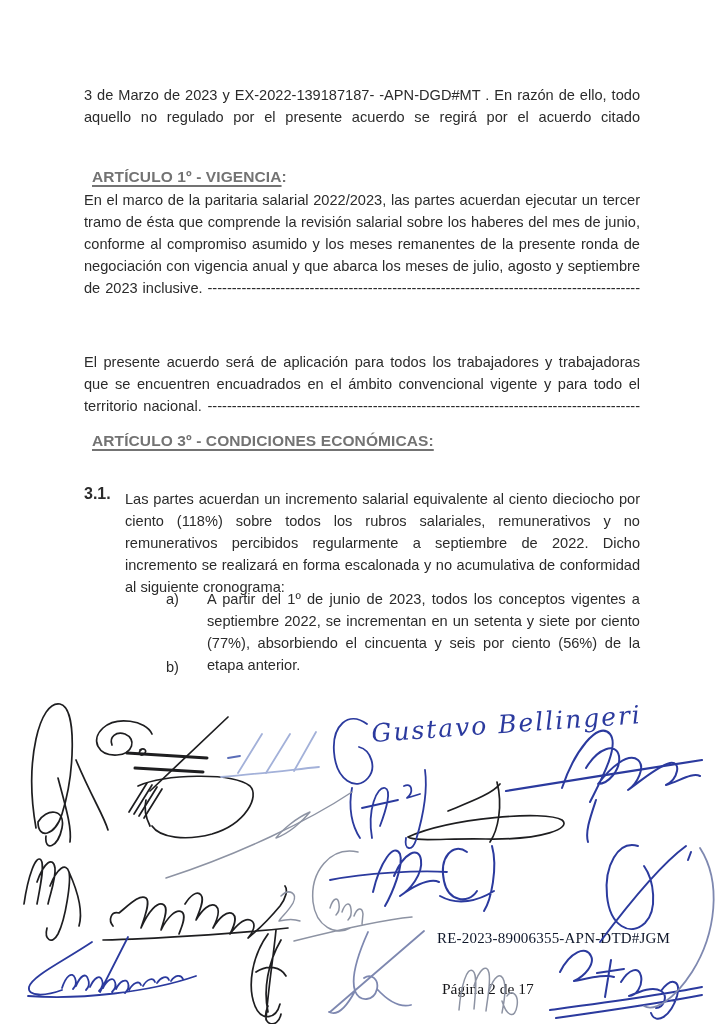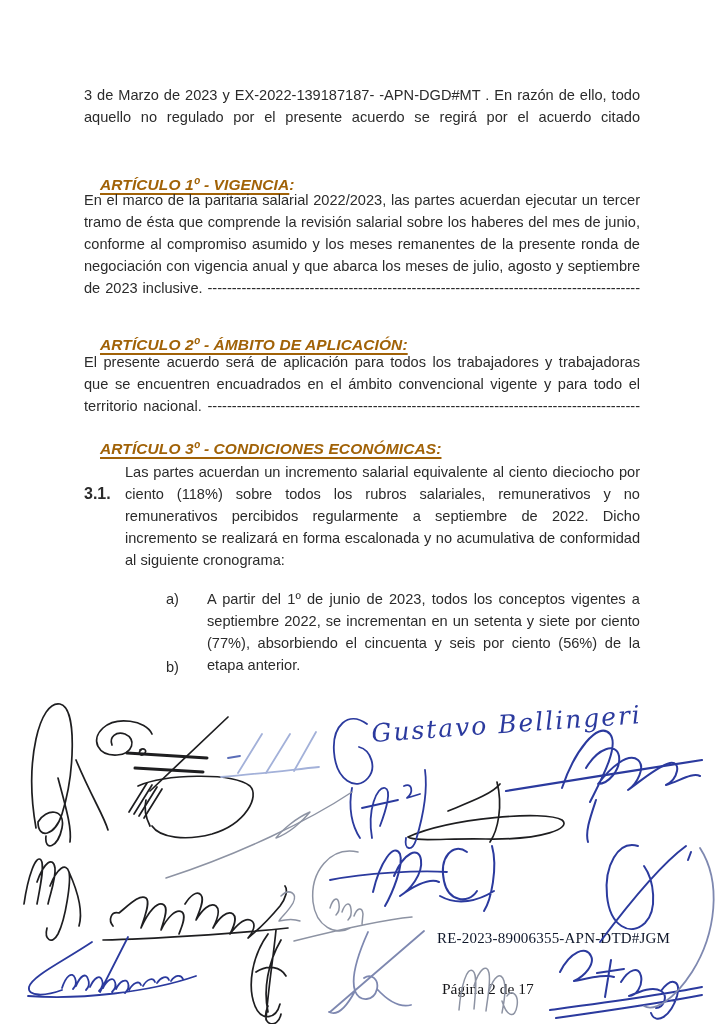--- a/index.html
+++ b/index.html
@@ -16,22 +16,22 @@
   .body{
     left:84px;width:556px;
     font-size:14.6px;line-height:22px;
     text-align:justify;
     margin:0;
     overflow:hidden;
     word-break:break-word;
   }
   .heading{
     left:84px;
-    font-size:15.5px;font-weight:bold;color:#a16207;
-    margin:16px;letter-spacing:0.1px;font-style:italic;
+    font-size:15.5px;font-weight:bold;color:#737373;
+    margin:8px;letter-spacing:0.1px;
   }
   .heading .u{
     text-decoration:underline;
     text-decoration-thickness:1.5px;
     text-underline-offset:3px;
   }
   .clause-num{
     left:84px;width:38px;
     font-size:16px;font-weight:bold;line-height:22px;
   }
@@ -67,27 +67,26 @@
 </head>
 <body>
 
 <div class="page">
 
   <p class="abs body" style="top:84px;height:44px;">3 de Marzo de 2023 y EX-2022-139187187- -APN-DGD#MT . En razón de ello, todo aquello no regulado por el presente acuerdo se regirá por el acuerdo citado precedentemente. --</p>
 
   <h2 class="abs heading" style="top:160px;"><span class="u">ARTÍCULO 1º - VIGENCIA</span><span>:</span></h2>
   <p class="abs body" style="top:189px;height:110px;">En el marco de la paritaria salarial 2022/2023, las partes acuerdan ejecutar un tercer tramo de ésta que comprende la revisión salarial sobre los haberes del mes de junio, conforme al compromiso asumido y los meses remanentes de la presente ronda de negociación con vigencia anual y que abarca los meses de julio, agosto y septiembre de 2023 inclusive. -------------------------------------------------------------------------------------------</p>
 
-  <h2 class="abs heading" style="top:320px;"><span class="u">ARTÍCULO 2º - ÁMBITO DE APLICACIÓN:</span><span></span></h2>
   <p class="abs body" style="top:351px;height:66px;">El presente acuerdo será de aplicación para todos los trabajadores y trabajadoras que se encuentren encuadrados en el ámbito convencional vigente y para todo el territorio nacional. ----------------------------------------------------------------------------------------------------</p>
 
   <h2 class="abs heading" style="top:424px;"><span class="u">ARTÍCULO 3º - CONDICIONES ECONÓMICAS:</span><span></span></h2>
 
   <span class="abs clause-num" style="top:483px;">3.1.</span>
-  <p class="abs clause-text" style="top:461px;">Las partes acuerdan un incremento salarial equivalente al ciento dieciocho por ciento (118%) sobre todos los rubros salariales, remunerativos y no remunerativos percibidos regularmente a septiembre de 2022. Dicho incremento se realizará en forma escalonada y no acumulativa de conformidad al siguiente cronograma:</p>
+  <p class="abs clause-text" style="top:488px;">Las partes acuerdan un incremento salarial equivalente al ciento dieciocho por ciento (118%) sobre todos los rubros salariales, remunerativos y no remunerativos percibidos regularmente a septiembre de 2022. Dicho incremento se realizará en forma escalonada y no acumulativa de conformidad al siguiente cronograma:</p>
 
   <span class="abs item-label" style="top:588px;">a)</span>
   <p class="abs item-text" style="top:588px;">A partir del 1º de junio de 2023, todos los conceptos vigentes a septiembre 2022, se incrementan en un setenta y siete por ciento (77%), absorbiendo el cincuenta y seis por ciento (56%) de la etapa anterior.</p>
 
   <span class="abs item-label" style="top:656px;">b)</span>
 
   <span class="abs footer-ref" style="left:437px;top:930px;">RE-2023-89006355-APN-DTD#JGM</span>
   <span class="abs footer-page" style="left:442px;top:980px;">Página 2 de 17</span>
 
   <div class="abs sig-layer">

